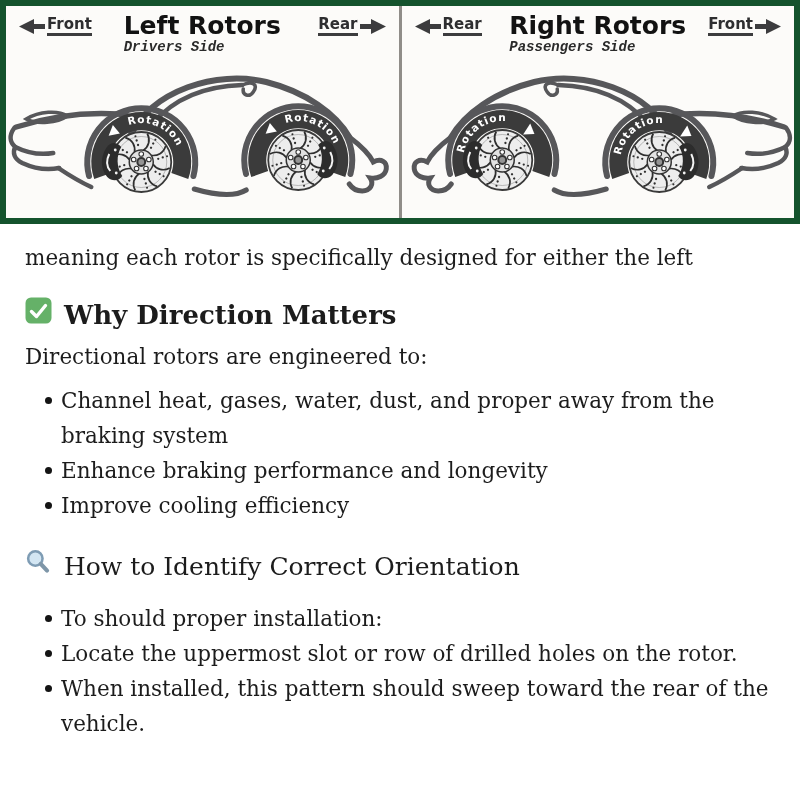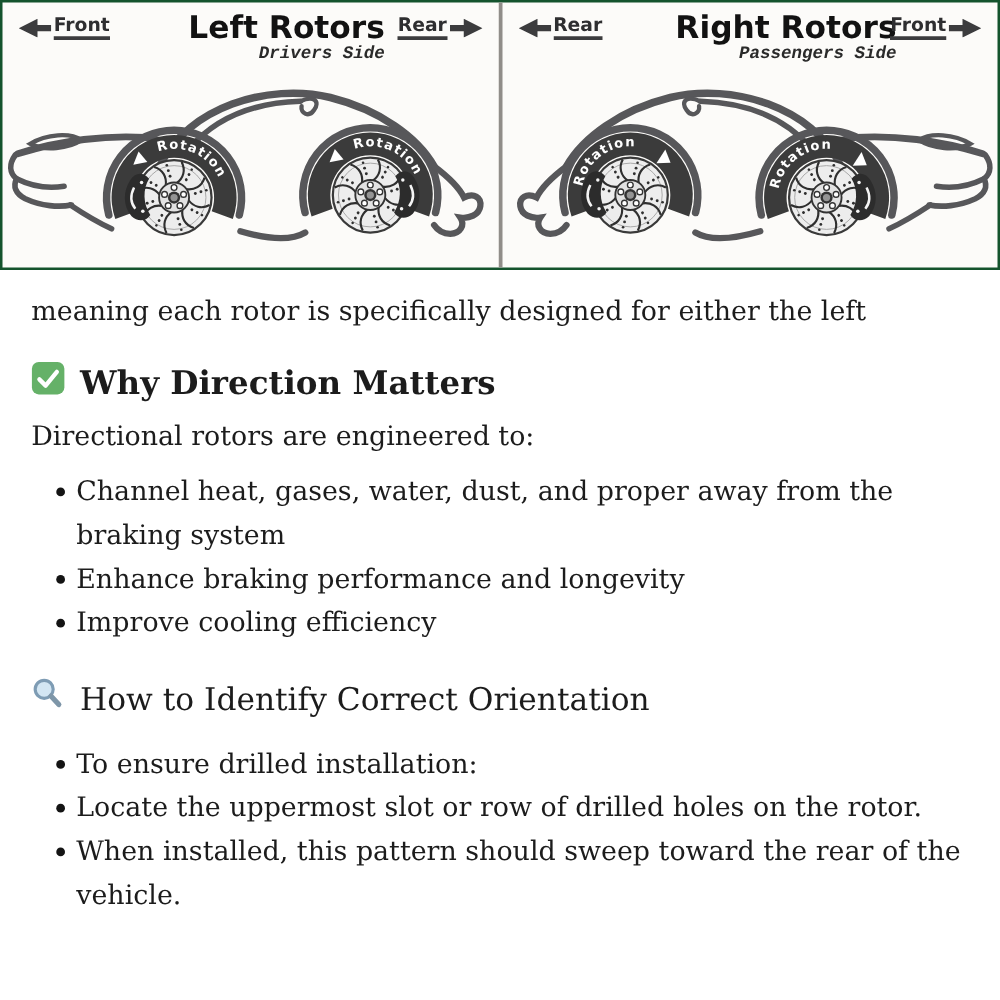--- a/index.html
+++ b/index.html
@@ -1,28 +1,28 @@
 <!DOCTYPE html>
 <html><head>
 <meta charset="utf-8">
 <style>
   html,body{margin:0;padding:0;width:800px;height:800px;overflow:hidden;background:#ffffff;}
   body{font-family:"DejaVu Serif", serif;color:#1c1c1c;}
 
   
-  .diagram{display:flex;height:212px;border:2px solid #14532d;background:#fcfbf9;}
+  .diagram{display:flex;height:212px;border:6px solid #14532d;background:#fcfbf9;}
   .panel{flex:1;position:relative;overflow:hidden;}
   .panel-left{border-right:3px solid #908d89;}
   .panel-header{position:absolute;top:7px;left:0;right:0;height:52px;padding:0 13px;z-index:3;}
   .dir{position:absolute;top:3px;display:flex;align-items:center;gap:2px;}
   .dir.at-left{left:13px;}
   .dir.at-right{right:13px;}
   .dir-label{font-family:"DejaVu Sans",sans-serif;font-weight:bold;font-size:15px;color:#2e2e30;border-bottom:3px solid #3c3c3e;line-height:17px;}
   .dir svg{display:block;}
-  .panel-titles{position:absolute;left:50%;transform:translateX(-50%);top:0;text-align:right;white-space:nowrap;margin-left:29px;}
+  .panel-titles{position:absolute;left:50%;transform:translateX(-50%);top:0;text-align:left;white-space:nowrap;}
   .panel-title{font-family:"DejaVu Sans",sans-serif;font-weight:bold;font-size:25px;line-height:26px;color:#121212;}
   .panel-subtitle{font-family:Liberation Mono, monospace;font-weight:bold;font-style:italic;font-size:14px;line-height:16px;color:#2a2a2a;}
   .car-svg{position:absolute;left:0;top:56px;width:100%;height:152px;}
   .rot-text{fill:#ffffff;font-family:"DejaVu Sans",sans-serif;font-weight:bold;font-size:10.5px;letter-spacing:1px;}
 
   
   .content{padding:6px 28px 0 25px;}
   .intro{margin:10px 0 0 0;}
   .line{display:block;font-size:21.5px;line-height:35px;}
   .heading{display:flex;align-items:center;gap:12px;margin:22px 0 0 0;font-size:26px;font-weight:bold;line-height:34px;}
@@ -200,21 +200,21 @@
       <svg width="27" height="27" viewBox="0 0 30 30">
           <circle cx="11.5" cy="10.5" r="8" fill="#d3e6f3" stroke="#7e9cb4" stroke-width="2.8"></circle>
           <line x1="17.5" y1="16.5" x2="24.5" y2="24" stroke="#7e96a8" stroke-width="4.6" stroke-linecap="round"></line>
         </svg>
     </span>
     <span>How to Identify Correct Orientation</span>
   </h3>
 
   <ul class="doc-list steps">
     <li>
-      <span class="line">To ensure drilled installation:</span>
+      <span class="line">To should proper installation:</span>
     </li>
     <li>
       <span class="line">Locate the uppermost slot or row of drilled holes on the rotor.</span>
     </li>
     <li>
       <span class="line">When installed, this pattern should sweep toward the rear of the</span>
       <span class="line">vehicle.</span>
     </li>
   </ul>
 

